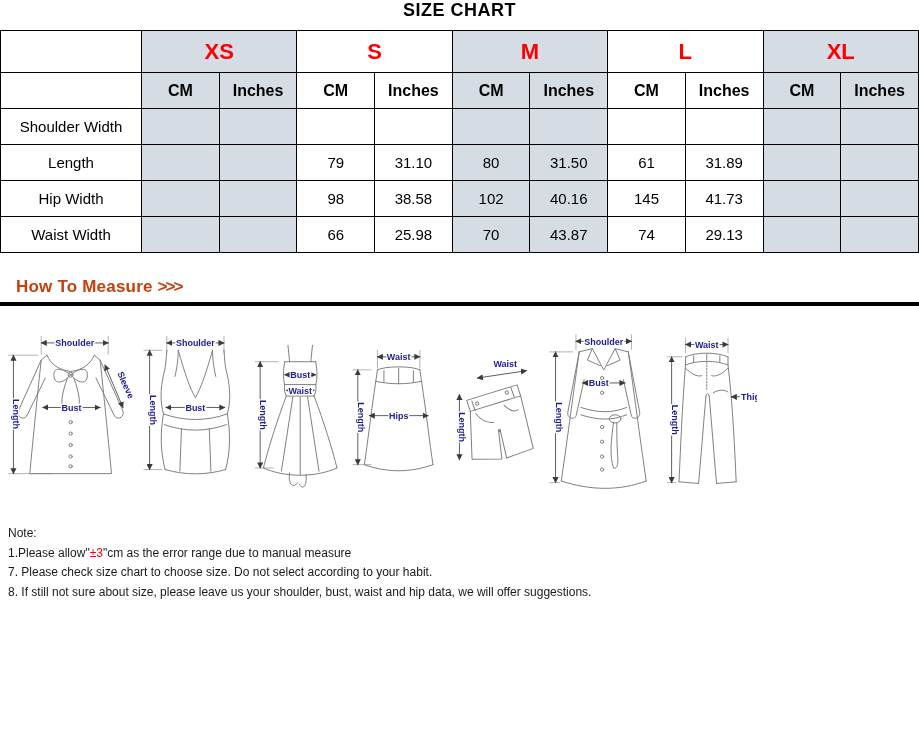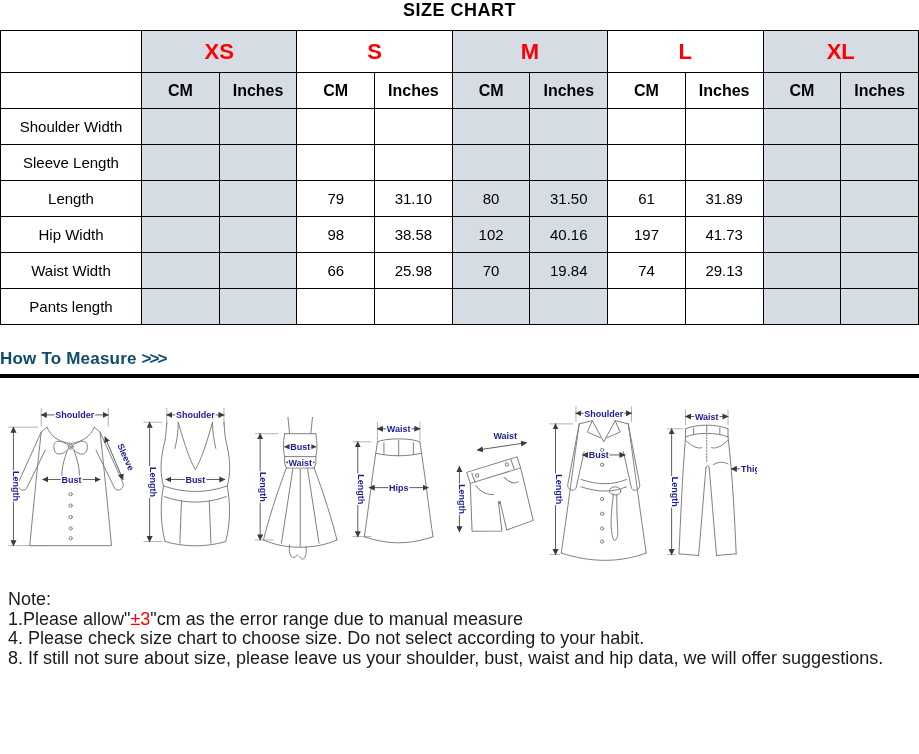--- a/index.html
+++ b/index.html
@@ -27,22 +27,22 @@
     padding: 0; overflow: hidden; background: #fff;
   }
   .sh { background: #d6dce4 !important; }
   tr.size-row th { height: 42px; font-size: 22px; font-weight: bold; color: #ff0000; }
   tr.size-row th.corner { font-size: 12px; }
   tr.unit-row td { height: 36px; font-size: 16px; font-weight: bold; }
   tbody.meas td { height: 36px; font-size: 15px; font-weight: normal; }
   tbody.meas td.rowlabel { font-size: 15px; }
   
   .measure-head {
-    color: #0c4a6e; font-size: 17px; font-weight: bold;
-    margin: 24px 0 5px 0; letter-spacing: .2px;
+    color: #c2410c; font-size: 17px; font-weight: bold;
+    margin: 24px 0 5px 16px; letter-spacing: .2px;
   }
   .measure-head .chev { letter-spacing: -2px; }
   .rule { height: 4px; background: #000; width: 919px; }
   
   .figs {
     display: flex; justify-content: space-between; align-items: flex-start;
     padding: 8px 2px 0 2px; height: 208px; width: 759px;
   }
   .fig { display: block; flex-shrink: 1; }
   .fig path, .fig line, .fig circle, .fig ellipse {
@@ -50,21 +50,21 @@
     stroke-linecap: round; stroke-linejoin: round;
   }
   .fig .arr { stroke: #3a3a3a; stroke-width: 1; }
   .fig .guide { stroke: #8a8a8a; stroke-width: 0.8; }
   .fig text {
     font-size: 11px; font-weight: bold; fill: #1c1c94;
     stroke: #ffffff; stroke-width: 3px; paint-order: stroke;
     font-family: "Liberation Sans", sans-serif;
   }
   
-  .notes { margin: 4px 0 0 8px; font-size: 18px; line-height: 19.5px; color: #1a1a1a; }
+  .notes { margin: 10px 0 0 8px; font-size: 12px; line-height: 19.5px; color: #1a1a1a; }
   .notes .red { color: #ff0000; }
 </style>
 </head>
 <body>
 
 <svg width="0" height="0" style="position:absolute" aria-hidden="true">
   <defs>
     <marker id="arr" viewBox="0 0 10 10" refX="9" refY="5" markerWidth="7.5" markerHeight="7.5" orient="auto-start-reverse">
       <path d="M0,0 L10,5 L0,10 z" fill="#3a3a3a"></path>
     </marker>
@@ -118,81 +118,55 @@
       <td></td>
       <td></td>
       <td class="sh"></td>
       <td class="sh"></td>
       <td></td>
       <td></td>
       <td class="sh"></td>
       <td class="sh"></td>
     </tr>
     <tr>
-      <td class="rowlabel">Sleeve Length</td>
-      <td class="sh"></td>
-      <td class="sh"></td>
-      <td></td>
-      <td></td>
-      <td class="sh"></td>
-      <td class="sh"></td>
-      <td></td>
-      <td></td>
-      <td class="sh"></td>
-      <td class="sh"></td>
-    </tr>
-    <tr>
       <td class="rowlabel">Length</td>
       <td class="sh"></td>
       <td class="sh"></td>
       <td>79</td>
       <td>31.10</td>
       <td class="sh">80</td>
       <td class="sh">31.50</td>
       <td>61</td>
       <td>31.89</td>
       <td class="sh"></td>
       <td class="sh"></td>
     </tr>
     <tr>
       <td class="rowlabel">Hip Width</td>
       <td class="sh"></td>
       <td class="sh"></td>
       <td>98</td>
       <td>38.58</td>
       <td class="sh">102</td>
       <td class="sh">40.16</td>
-      <td>197</td>
+      <td>145</td>
       <td>41.73</td>
       <td class="sh"></td>
       <td class="sh"></td>
     </tr>
     <tr>
       <td class="rowlabel">Waist Width</td>
       <td class="sh"></td>
       <td class="sh"></td>
       <td>66</td>
       <td>25.98</td>
       <td class="sh">70</td>
-      <td class="sh">19.84</td>
+      <td class="sh">43.87</td>
       <td>74</td>
       <td>29.13</td>
-      <td class="sh"></td>
-      <td class="sh"></td>
-    </tr>
-    <tr>
-      <td class="rowlabel">Pants length</td>
-      <td class="sh"></td>
-      <td class="sh"></td>
-      <td></td>
-      <td></td>
-      <td class="sh"></td>
-      <td class="sh"></td>
-      <td></td>
-      <td></td>
       <td class="sh"></td>
       <td class="sh"></td>
     </tr>
   </tbody>
 </table>
 
 <div class="measure-head"><span>How To Measure</span> <span class="chev">&gt;&gt;&gt;</span></div>
 <div class="rule"></div>
 
 <div class="figs">
@@ -391,15 +365,15 @@
     <text x="13" y="107" text-anchor="middle" transform="rotate(90 13 107)">Length</text>
     <line class="arr" x1="96" y1="79" x2="86" y2="79" marker-end="url(#arr)"></line>
     <text x="98" y="83" text-anchor="start">Thigh</text>
   </svg>
 
 </div>
 
 <div class="notes">
   <div>Note:</div>
   <div><span>1.Please allow"</span><span class="red">±3</span><span>"cm as the error range due to manual measure</span></div>
-  <div>4. Please check size chart to choose size. Do not select according to your habit.</div>
+  <div>7. Please check size chart to choose size. Do not select according to your habit.</div>
   <div>8. If still not sure about size, please leave us your shoulder, bust, waist and hip data, we will offer suggestions.</div>
 </div>
 
 </body></html>

